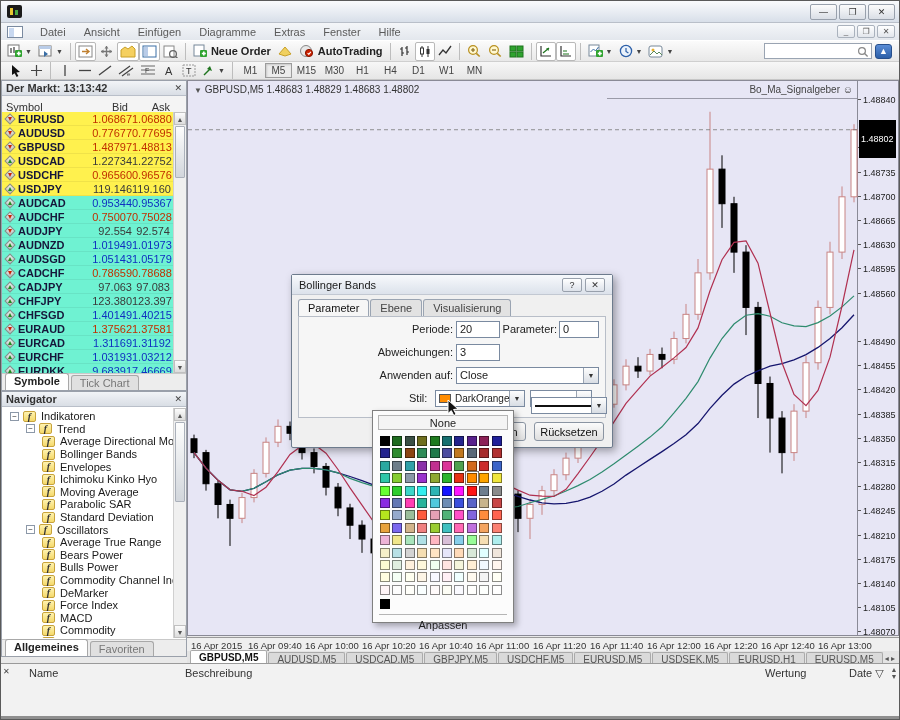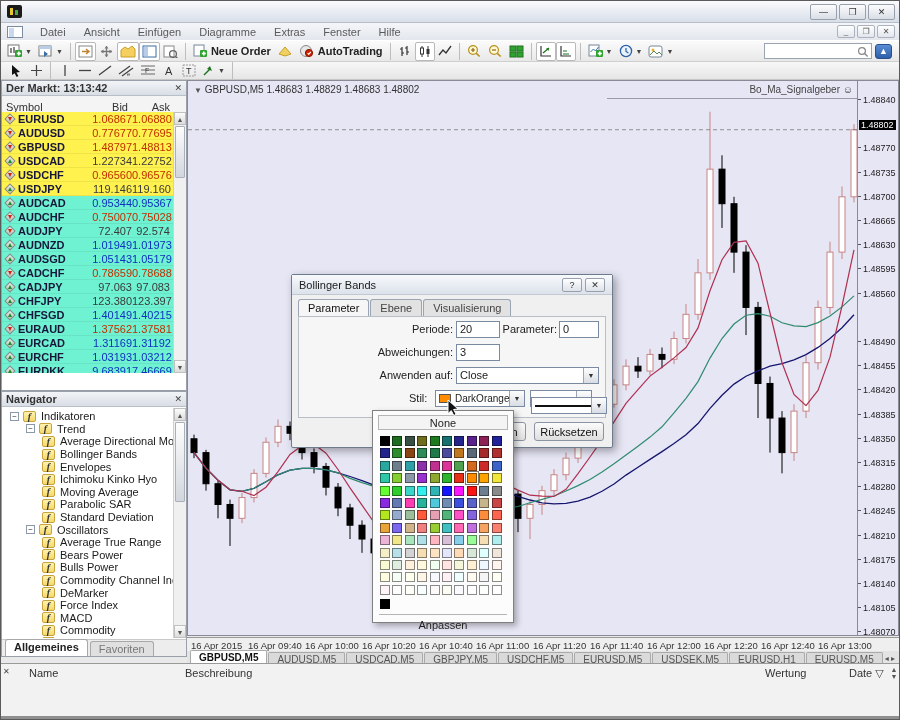--- a/index.html
+++ b/index.html
@@ -86,21 +86,21 @@
     font-size:10px;line-height:10px;text-align:center;color:#333;margin-right:5px;flex:0 0 13px;}
   
   .chart{position:absolute;left:186px;top:79px;width:712px;height:556px;background:#E7E6F5;border:1px solid #8a8a96;}
   .chartinner{position:absolute;left:0;top:0;right:40px;bottom:0;border-right:1px solid #8a8a96;}
   .charttitle{position:absolute;left:6px;top:3px;font-size:10px;color:#333;}
   .sigline{position:absolute;right:4px;top:3px;font-size:10px;color:#444;}
   .sigunder{position:absolute;right:0px;top:17px;width:250px;height:1px;background:#9a9aa8;}
   .pscale{position:absolute;right:0;top:0;width:40px;bottom:0;font-size:9px;color:#222;}
   .plabel{position:absolute;left:5px;}
   .plabel:before{content:"";position:absolute;left:-5px;top:4px;width:3px;height:1px;background:#555;}
-  .pcur{position:absolute;left:1px;background:#000;color:#fff;padding:0 2px;font-size:9px;}
+  .pcur{position:absolute;left:1px;background:#000;color:#fff;padding:14px 2px;font-size:9px;}
   .taxis{position:absolute;left:186px;top:636px;width:712px;height:14px;background:#EFEFEF;
     border-top:1px solid #9a9a9a;font-size:9.5px;color:#333;}
   .tlab{position:absolute;top:2px;}
   
   .ctabs{position:absolute;left:186px;top:650px;width:714px;height:16px;background:#E4E4E4;
     display:flex;align-items:flex-end;padding-left:3px;border-bottom:1px solid #bdbdbd;}
   .ctab{padding:1px 8px;font-size:10px;color:#555;border:1px solid #aaa;border-bottom:none;
     background:#DADADA;margin-right:1px;border-radius:2px 2px 0 0;height:14px;}
   .ctab.active{background:#fff;color:#111;font-weight:bold;height:16px;}
   .ctabarrows{margin-left:auto;margin-right:6px;font-size:8px;color:#555;align-self:center;}
@@ -405,20 +405,31 @@
         </svg>
     </div>
     <div class="tbtn">
       <svg width="14" height="13">
           <path d="M2 11l6-6" stroke="#1E741E" stroke-width="1.4"></path>
           <path d="M8 2l2 5-5-2z" fill="#1E741E"></path>
         </svg>
       <span class="drop">▼</span>
     </div>
     <div class="sep"></div>
+    <div id="tf-group" style="display:flex;">
+        <div class="tf">M1</div>
+        <div class="tf active">M5</div>
+        <div class="tf">M15</div>
+        <div class="tf">M30</div>
+        <div class="tf">H1</div>
+        <div class="tf">H4</div>
+        <div class="tf">D1</div>
+        <div class="tf">W1</div>
+        <div class="tf">MN</div>
+      </div>
   </div>
 
   <div class="mw">
     <div class="panelhead">
       <span>Der Markt: 13:13:42</span>
       <span class="x">✕</span>
     </div>
     <div class="mwcolhead">
       <span style="width:78px;">Symbol</span>
       <span style="width:52px;text-align:right;">Bid</span>
@@ -505,21 +516,21 @@
           <span class="bidc t-red">0.75007</span>
           <span class="askc t-red">0.75028</span>
         </div>
         <div class="mwrow c">
           <span class="sym">
             <span class="dia dn">
               <i></i>
             </span>
             <span>AUDJPY</span>
           </span>
-          <span class="bidc t-dark">72.407</span>
+          <span class="bidc t-dark">92.554</span>
           <span class="askc t-dark">92.574</span>
         </div>
         <div class="mwrow c">
           <span class="sym">
             <span class="dia up">
               <i></i>
             </span>
             <span>AUDNZD</span>
           </span>
           <span class="bidc t-blue">1.01949</span>
@@ -614,20 +625,24 @@
           </span>
           <span class="bidc t-blue">9.68391</span>
           <span class="askc t-blue">7.46669</span>
         </div>
       </div>
     <div class="vscroll" style="top:31px;bottom:17px;">
       <div class="arr">▲</div>
       <div class="thumb"></div>
       <div class="arr" style="position:absolute;bottom:0;left:0;right:0;">▼</div>
     </div>
+    <div class="paneltabs" id="mw-tabs">
+        <div class="ptab active">Symbole</div>
+        <div class="ptab">Tick Chart</div>
+      </div>
   </div>
 
   <div class="nav">
     <div class="panelhead">
       <span>Navigator</span>
       <span class="x">✕</span>
     </div>
     <div class="navtree" id="nav-tree">
         <div class="trow" style="padding-left: 8px;">
           <span class="exp">−</span>

